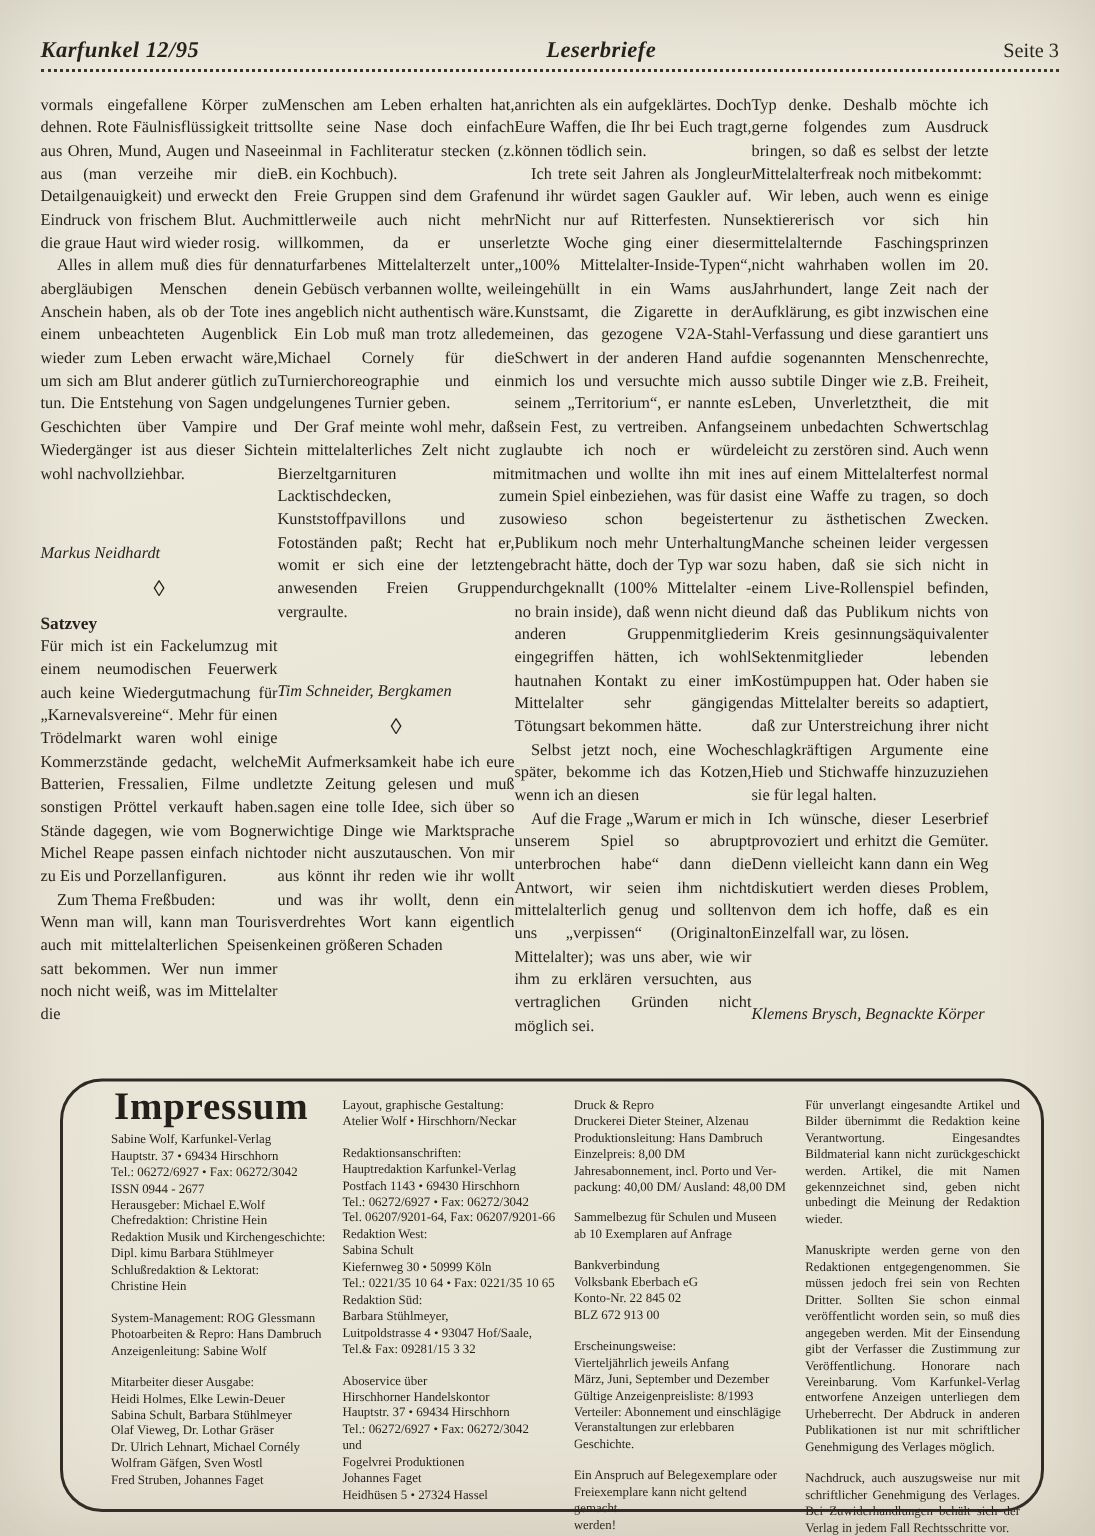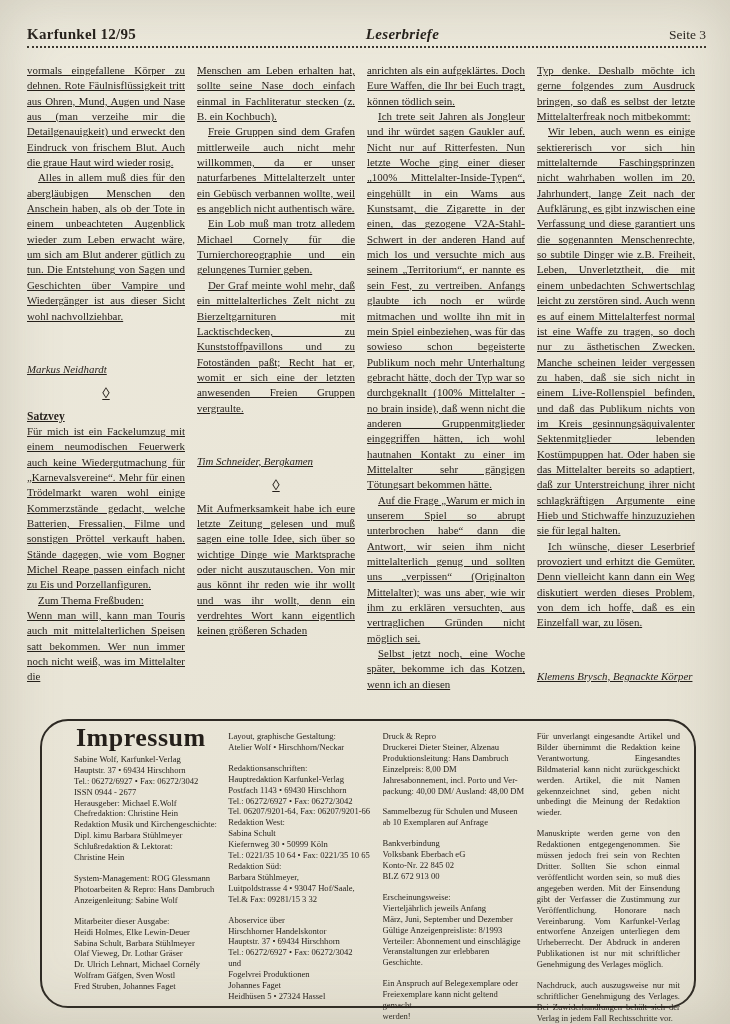--- a/index.html
+++ b/index.html
@@ -7,27 +7,27 @@
     width:730px;height:1024px;overflow:hidden;position:relative;
     background:linear-gradient(160deg,#edeadd 0%,#eae6d8 45%,#e5e1d2 100%);
     font-family:"Liberation Serif","DejaVu Serif",serif;
     color:#241f1a;
   }
   body::after{content:"";position:absolute;inset:0;pointer-events:none;
     box-shadow:inset 0 0 60px rgba(120,110,90,.25);}
   
   .page-header{position:absolute;left:27px;right:24px;top:26px;}
   .hdr-row{display:flex;justify-content:space-between;align-items:baseline;}
-  .hdr-journal{font-weight:bold;font-size:15px;letter-spacing:.3px;text-align:center;}
+  .hdr-journal{font-weight:bold;font-style:italic;font-size:15px;letter-spacing:.3px;text-align:center;}
   .hdr-section{font-weight:bold;font-style:italic;font-size:15px;letter-spacing:.3px;}
   .hdr-page{font-size:13.5px;}
   .hdr-rule{border-top:1.5px solid #2b2username720;margin-top:3px;border-color:#2e2a24;}
   .hdr-dots{border-top:2px dotted #3a362e;margin-top:2px;}
   
-  .columns{position:absolute;left:27px;top:63px;display:flex;gap:12px;text-decoration:underline;}
+  .columns{position:absolute;left:27px;top:63px;display:flex;}
   .col{width:158px;font-size:10.9px;line-height:15.35px;text-align:justify;
        text-justify:inter-word;hyphens:auto;-webkit-hyphens:auto;}
   .blk{margin:0;}
   .blk-pi{text-indent:11px;}
   .blk-sig{font-style:italic;margin-top:38px;}
   .blk-h{font-weight:bold;font-size:11.5px;margin-top:5px;text-align:left;}
   .blk-orn{text-align:center;font-weight:bold;font-size:15px;margin:9px 0 7px 0;
            text-indent:0;letter-spacing:0;}
   
   .impressum{position:absolute;left:40px;top:719px;width:656px;height:289px;
@@ -71,22 +71,22 @@
       <div class="blk blk-pi">Freie Gruppen sind dem Grafen mittlerweile auch nicht mehr willkommen, da er unser naturfarbenes Mittelalterzelt unter ein Gebüsch verbannen wollte, weil es angeblich nicht authentisch wäre.</div>
       <div class="blk blk-pi">Ein Lob muß man trotz alledem Michael Cornely für die Turnierchoreographie und ein gelungenes Turnier geben.</div>
       <div class="blk blk-pi">Der Graf meinte wohl mehr, daß ein mittelalterliches Zelt nicht zu Bierzeltgarnituren mit Lacktischdecken, zu Kunststoffpavillons und zu Fotoständen paßt; Recht hat er, womit er sich eine der letzten anwesenden Freien Gruppen vergraulte.</div>
       <div class="blk blk-sig">Tim Schneider, Bergkamen</div>
       <div class="blk blk-orn">◊</div>
       <div class="blk blk-p">Mit Aufmerksamkeit habe ich eure letzte Zeitung gelesen und muß sagen eine tolle Idee, sich über so wichtige Dinge wie Marktsprache oder nicht auszutauschen. Von mir aus könnt ihr reden wie ihr wollt und was ihr wollt, denn ein verdrehtes Wort kann eigentlich keinen größeren Schaden</div>
     </div>
   <div class="col">
       <div class="blk blk-p">anrichten als ein aufgeklärtes. Doch Eure Waffen, die Ihr bei Euch tragt, können tödlich sein.</div>
       <div class="blk blk-pi">Ich trete seit Jahren als Jongleur und ihr würdet sagen Gaukler auf. Nicht nur auf Ritterfesten. Nun letzte Woche ging einer dieser „100% Mittelalter-Inside-Typen“, eingehüllt in ein Wams aus Kunstsamt, die Zigarette in der einen, das gezogene V2A-Stahl-Schwert in der anderen Hand auf mich los und versuchte mich aus seinem „Territorium“, er nannte es sein Fest, zu vertreiben. Anfangs glaubte ich noch er würde mitmachen und wollte ihn mit in mein Spiel einbeziehen, was für das sowieso schon begeisterte Publikum noch mehr Unterhaltung gebracht hätte, doch der Typ war so durchgeknallt (100% Mittelalter - no brain inside), daß wenn nicht die anderen Gruppenmitglieder eingegriffen hätten, ich wohl hautnahen Kontakt zu einer im Mittelalter sehr gängigen Tötungsart bekommen hätte.</div>
+      <div class="blk blk-pi">Selbst jetzt noch, eine Woche später, bekomme ich das Kotzen, wenn ich an diesen</div>
       <div class="blk blk-pi">Auf die Frage „Warum er mich in unserem Spiel so abrupt unterbrochen habe“ dann die Antwort, wir seien ihm nicht mittelalterlich genug und sollten uns „verpissen“ (Originalton Mittelalter); was uns aber, wie wir ihm zu erklären versuchten, aus vertraglichen Gründen nicht möglich sei.</div>
-      <div class="blk blk-pi">Selbst jetzt noch, eine Woche später, bekomme ich das Kotzen, wenn ich an diesen</div>
     </div>
   <div class="col">
       <div class="blk blk-p">Typ denke. Deshalb möchte ich gerne folgendes zum Ausdruck bringen, so daß es selbst der letzte Mittelalterfreak noch mitbekommt:</div>
       <div class="blk blk-pi">Wir leben, auch wenn es einige sektiererisch vor sich hin mittelalternde Faschingsprinzen nicht wahrhaben wollen im 20. Jahrhundert, lange Zeit nach der Aufklärung, es gibt inzwischen eine Verfassung und diese garantiert uns die sogenannten Menschenrechte, so subtile Dinger wie z.B. Freiheit, Leben, Unverletztheit, die mit einem unbedachten Schwertschlag leicht zu zerstören sind. Auch wenn es auf einem Mittelalterfest normal ist eine Waffe zu tragen, so doch nur zu ästhetischen Zwecken. Manche scheinen leider vergessen zu haben, daß sie sich nicht in einem Live-Rollenspiel befinden, und daß das Publikum nichts von im Kreis gesinnungsäquivalenter Sektenmitglieder lebenden Kostümpuppen hat. Oder haben sie das Mittelalter bereits so adaptiert, daß zur Unterstreichung ihrer nicht schlagkräftigen Argumente eine Hieb und Stichwaffe hinzuzuziehen sie für legal halten.</div>
       <div class="blk blk-pi">Ich wünsche, dieser Leserbrief provoziert und erhitzt die Gemüter. Denn vielleicht kann dann ein Weg diskutiert werden dieses Problem, von dem ich hoffe, daß es ein Einzelfall war, zu lösen.</div>
       <div class="blk blk-sig">Klemens Brysch, Begnackte Körper</div>
     </div>
 </div>
 
 <div class="impressum">

